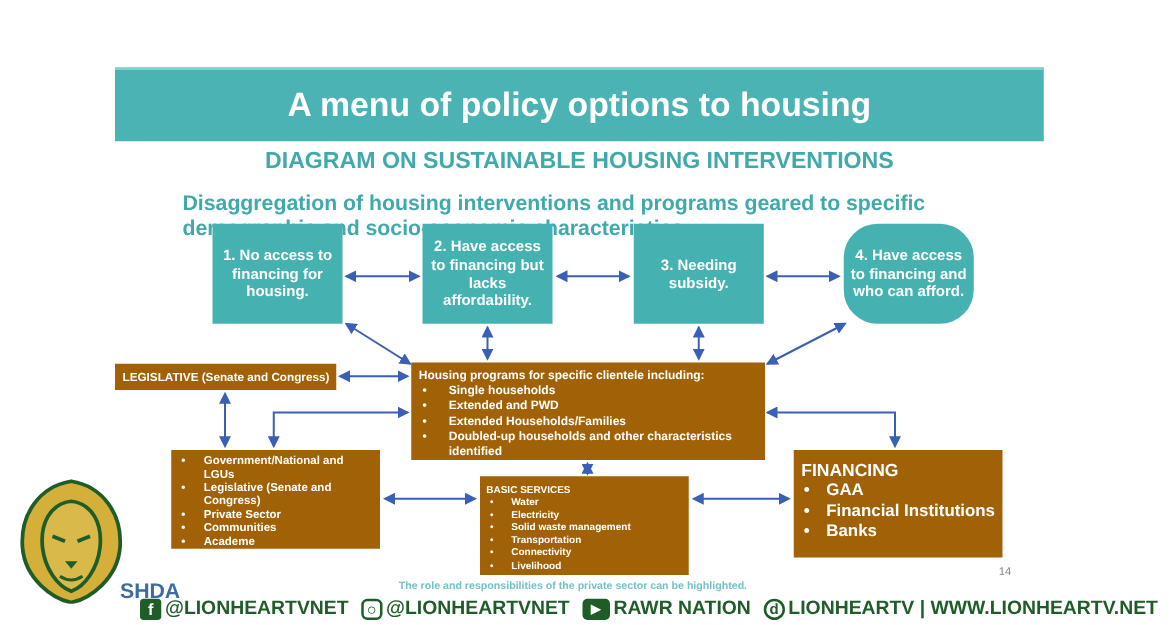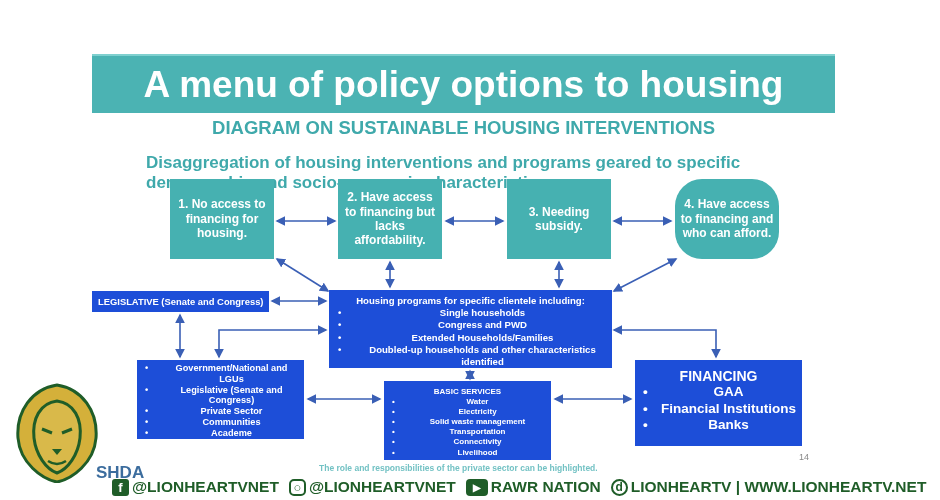--- a/index.html
+++ b/index.html
@@ -2,35 +2,35 @@
 <html><head>
 <meta charset="utf-8">
 <style>
   * { box-sizing: border-box; margin: 0; padding: 0; }
   html, body { width: 940px; height: 500px; background: #ffffff; overflow: hidden; }
   body { position: relative; font-family: "Liberation Sans", sans-serif; }
 
   .title-band {
     position: absolute; left: 92px; top: 54px; width: 743px; height: 59px;
     background: #4bb3b3; color: #fff; display: flex; align-items: center; justify-content: center;
-    font-size: 37px; font-weight: bold; border-top: 2px solid #7fd0cf;
+    font-size: 27px; font-weight: bold; border-top: 2px solid #7fd0cf;
   }
   .subtitle {
     position: absolute; left: 92px; top: 117px; width: 743px; text-align: center;
     color: #3fa9ab; font-weight: bold; font-size: 18.5px;
   }
   .desc {
     position: absolute; left: 146px; top: 153px; width: 700px;
     color: #3fa9ab; font-weight: bold; font-size: 17px;
   }
   .box {
     position: absolute; color: #fff; font-weight: bold;
   }
   .light { background: #46b1b1; display: flex; align-items: center; justify-content: center; text-align: center; font-size: 12px; line-height: 1.2; padding: 4px; }
-  .dark { background: #1d4ed8; text-align: center; }
+  .dark { background: #a16207; }
   .dark ul { list-style: none; }
   .dark li { position: relative; padding-left: 22px; }
   .dark li::before { content: "•"; position: absolute; left: 4px; }
 
   #box1 { left: 170px; top: 179px; width: 104px; height: 80px; }
   #box2 { left: 338px; top: 179px; width: 104px; height: 80px; }
   #box3 { left: 507px; top: 179px; width: 104px; height: 80px; }
   #box4 { left: 675px; top: 179px; width: 104px; height: 80px; border-radius: 27px; }
 
   #legis { left: 92px; top: 291px; width: 177px; height: 21px; font-size: 9.4px; display: flex; align-items: center; padding-left: 6px; }
@@ -113,21 +113,21 @@
   </div>
 
 <div class="box dark" id="legis">
     <span>LEGISLATIVE (Senate and Congress)</span>
   </div>
 
 <div class="box dark" id="programs">
   <div>Housing programs for specific clientele including:</div>
   <ul>
     <li>Single households</li>
-    <li>Congress and PWD</li>
+    <li>Extended and PWD</li>
     <li>Extended Households/Families</li>
     <li>Doubled-up households and other characteristics identified</li>
   </ul>
 </div>
 
 <div class="box dark" id="stake">
   <ul>
     <li>Government/National and LGUs</li>
     <li>Legislative (Senate and Congress)</li>
     <li>Private Sector</li>

